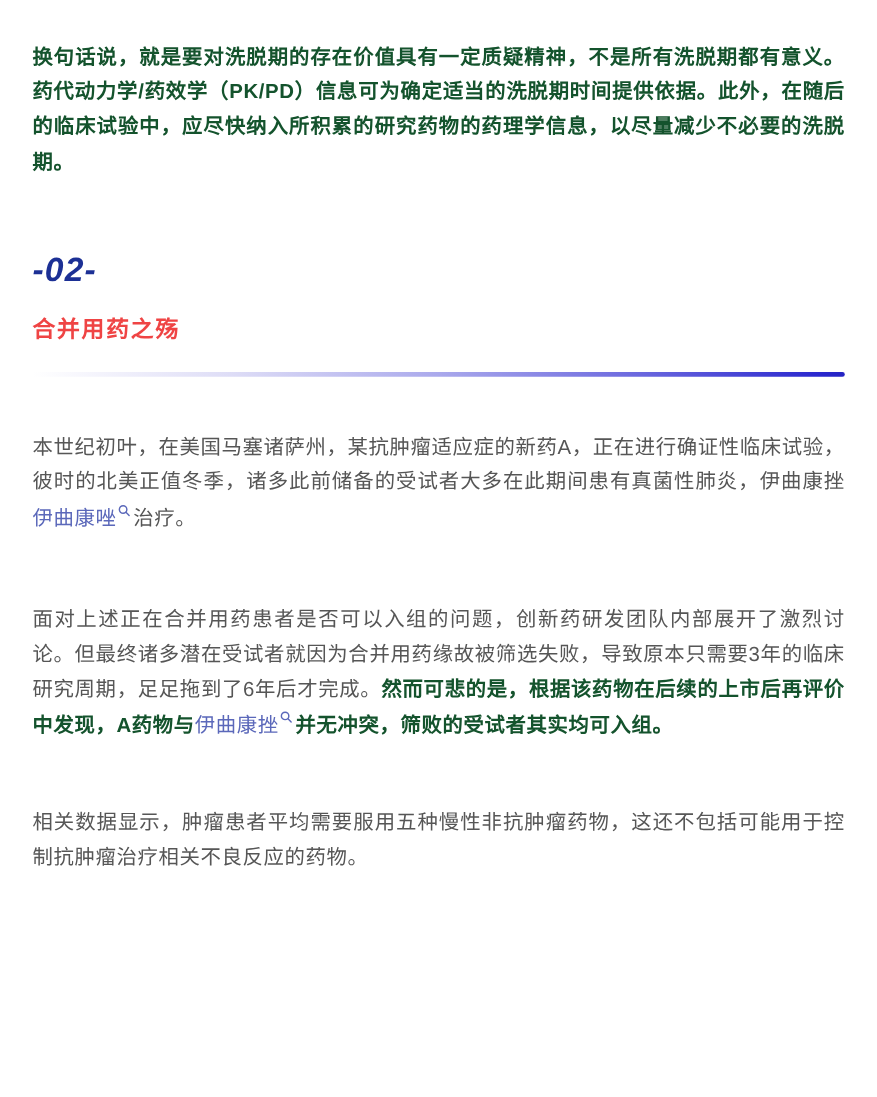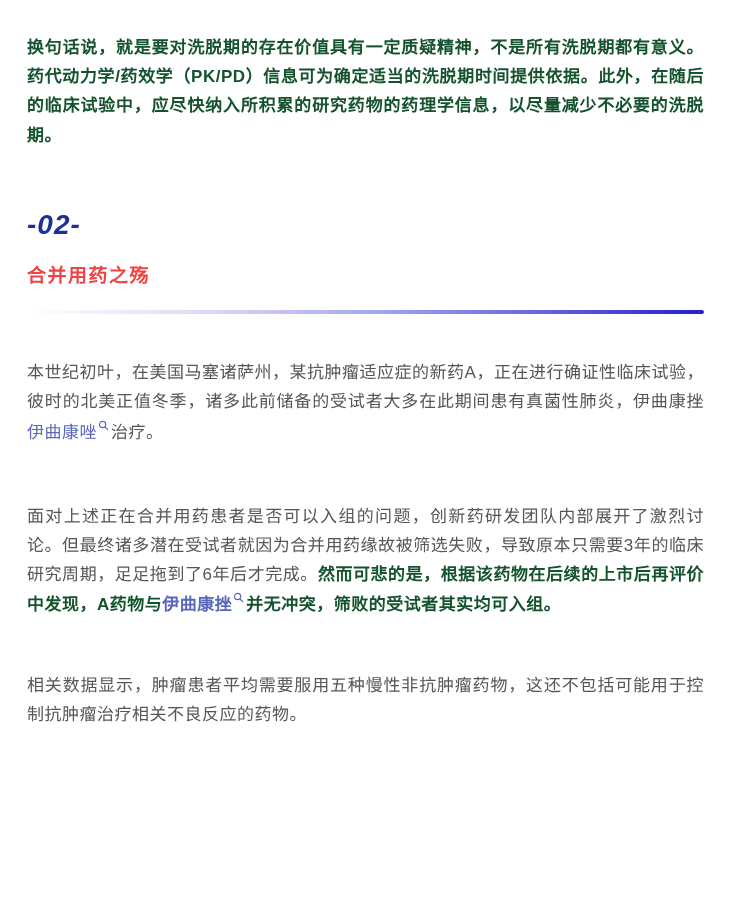--- a/index.html
+++ b/index.html
@@ -27,21 +27,21 @@
   }
   .para.p2 { margin-top: 60px; }
   .para.p3 { margin-top: 44px; }
   .para.p4 { margin-top: 55px; }
   .para.p5 { margin-top: 46px; }
   .para.p6 { margin-top: 52px; }
 
   .run-regular { color: #565656; font-weight: normal; }
   .run-bold-navy { color: #14532d; font-weight: bold; }
   .run-link { color: #5b68ba; font-weight: normal; cursor: pointer; }
-  .run-link-bold { color: #5b68ba; font-weight: bold; cursor: pointer; }
+  .run-link-bold { color: #5b68ba; font-weight: normal; cursor: pointer; }
 
   .sup-search {
     display: inline-block;
     vertical-align: super;
     line-height: 1;
     margin: 0 2px 0 1px;
     color: #5b68ba;
     cursor: pointer;
   }
   .sup-search svg { display: inline-block; }

